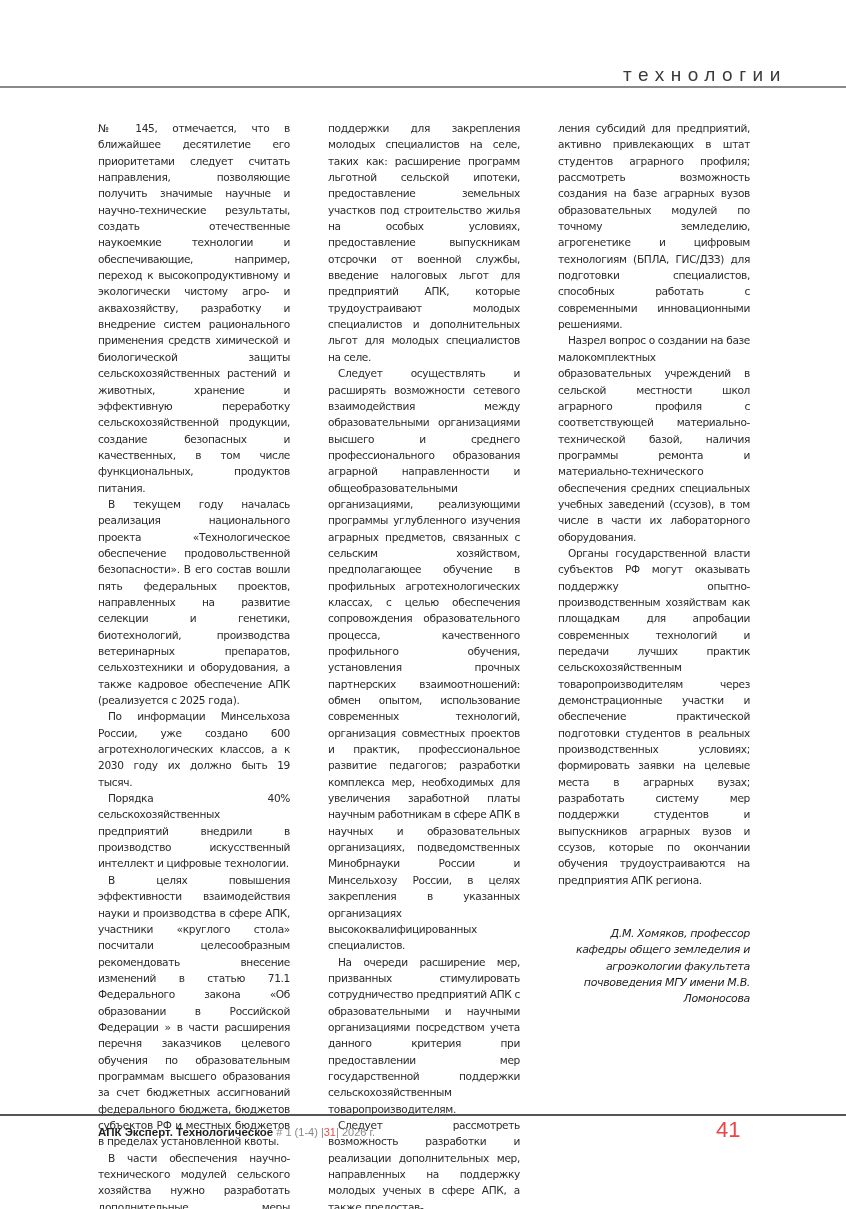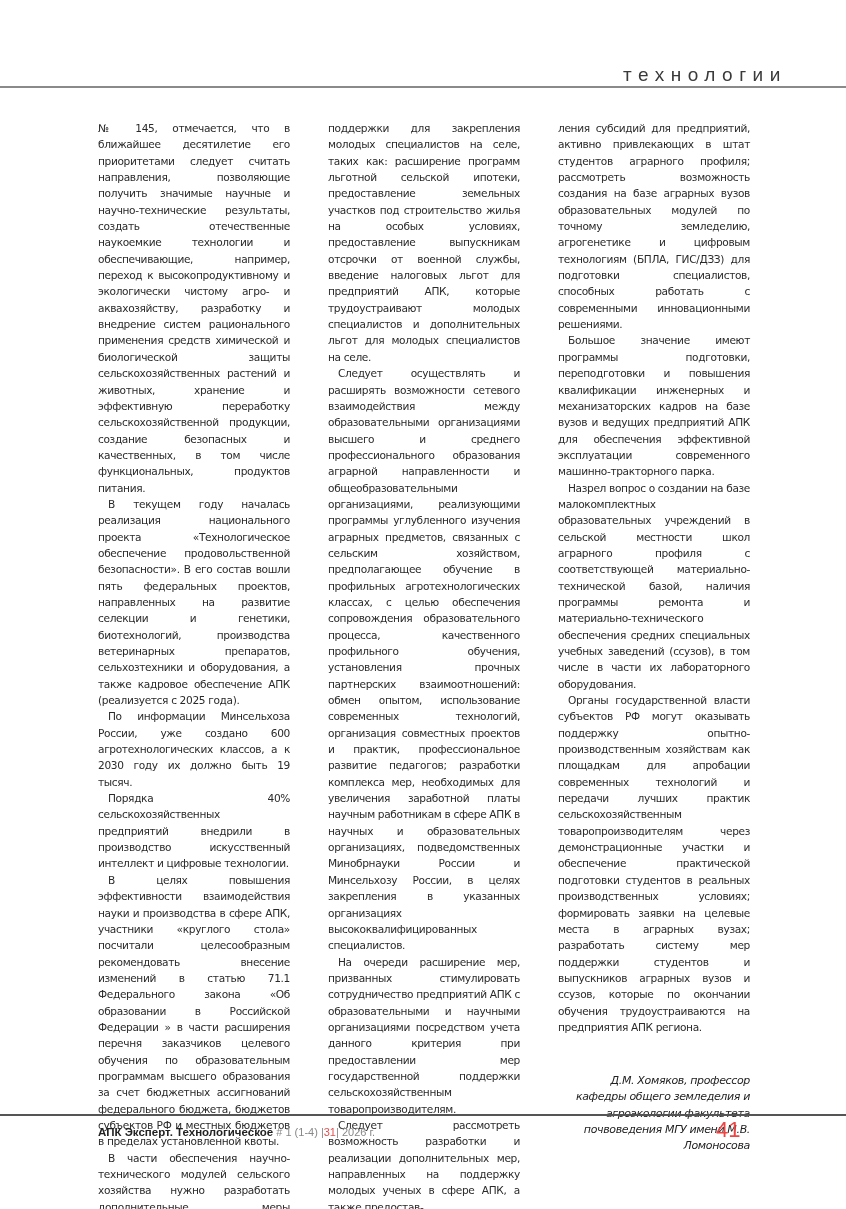--- a/index.html
+++ b/index.html
@@ -42,21 +42,20 @@
     <p class="indent">В части обеспечения научно-технического модулей сельского хозяйства нужно разработать дополнительные меры государственной</p>
   </div>
   <div class="col">
     <p class="cont">поддержки для закрепления молодых специалистов на селе, таких как: расширение программ льготной сельской ипотеки, предоставление земельных участков под строительство жилья на особых условиях, предоставление выпускникам отсрочки от военной службы, введение налоговых льгот для предприятий АПК, которые трудоустраивают молодых специалистов и дополнительных льгот для молодых специалистов на селе.</p>
     <p class="indent">Следует осуществлять и расширять возможности сетевого взаимодействия между образовательными организациями высшего и среднего профессионального образования аграрной направленности и общеобразовательными организациями, реализующими программы углубленного изучения аграрных предметов, связанных с сельским хозяйством, предполагающее обучение в профильных агротехнологических классах, с целью обеспечения сопровождения образовательного процесса, качественного профильного обучения, установления прочных партнерских взаимоотношений: обмен опытом, использование современных технологий, организация совместных проектов и практик, профессиональное развитие педагогов; разработки комплекса мер, необходимых для увеличения заработной платы научным работникам в сфере АПК в научных и образовательных организациях, подведомственных Минобрнауки России и Минсельхозу России, в целях закрепления в указанных организациях высококвалифицированных специалистов.</p>
     <p class="indent">На очереди расширение мер, призванных стимулировать сотрудничество предприятий АПК с образовательными и научными организациями посредством учета данного критерия при предоставлении мер государственной поддержки сельскохозяйственным товаропроизводителям.</p>
     <p class="indent">Следует рассмотреть возможность разработки и реализации дополнительных мер, направленных на поддержку молодых ученых в сфере АПК, а также предостав-</p>
   </div>
   <div class="col">
     <p class="cont">ления субсидий для предприятий, активно привлекающих в штат студентов аграрного профиля; рассмотреть возможность создания на базе аграрных вузов образовательных модулей по точному земледелию, агрогенетике и цифровым технологиям (БПЛА, ГИС/ДЗЗ) для подготовки специалистов, способных работать с современными инновационными решениями.</p>
-    <p class="indent">Большое значение имеют программы подготовки, переподготовки и повышения квалификации инженерных и механизаторских кадров на базе вузов и ведущих предприятий АПК для обеспечения эффективной эксплуатации современного машинно-тракторного парка.</p>
     <p class="indent">Назрел вопрос о создании на базе малокомплектных образовательных учреждений в сельской местности школ аграрного профиля с соответствующей материально-технической базой, наличия программы ремонта и материально-технического обеспечения средних специальных учебных заведений (ссузов), в том числе в части их лабораторного оборудования.</p>
     <p class="indent">Органы государственной власти субъектов РФ могут оказывать поддержку опытно-производственным хозяйствам как площадкам для апробации современных технологий и передачи лучших практик сельскохозяйственным товаропроизводителям через демонстрационные участки и обеспечение практической подготовки студентов в реальных производственных условиях; формировать заявки на целевые места в аграрных вузах; разработать систему мер поддержки студентов и выпускников аграрных вузов и ссузов, которые по окончании обучения трудоустраиваются на предприятия АПК региона.</p>
     <p class="author">Д.М. Хомяков, профессор кафедры общего земледелия и агроэкологии факультета почвоведения МГУ имени М.В. Ломоносова</p>
   </div>
 </div>
 
 <div class="bottom-rule"></div>
 
 <div class="footer">
   <span class="journal">АПК Эксперт. Технологическое</span><span class="issue"> # 1 (1-4) |</span><span class="issue num">31</span><span class="issue">| 2026 г.</span>

